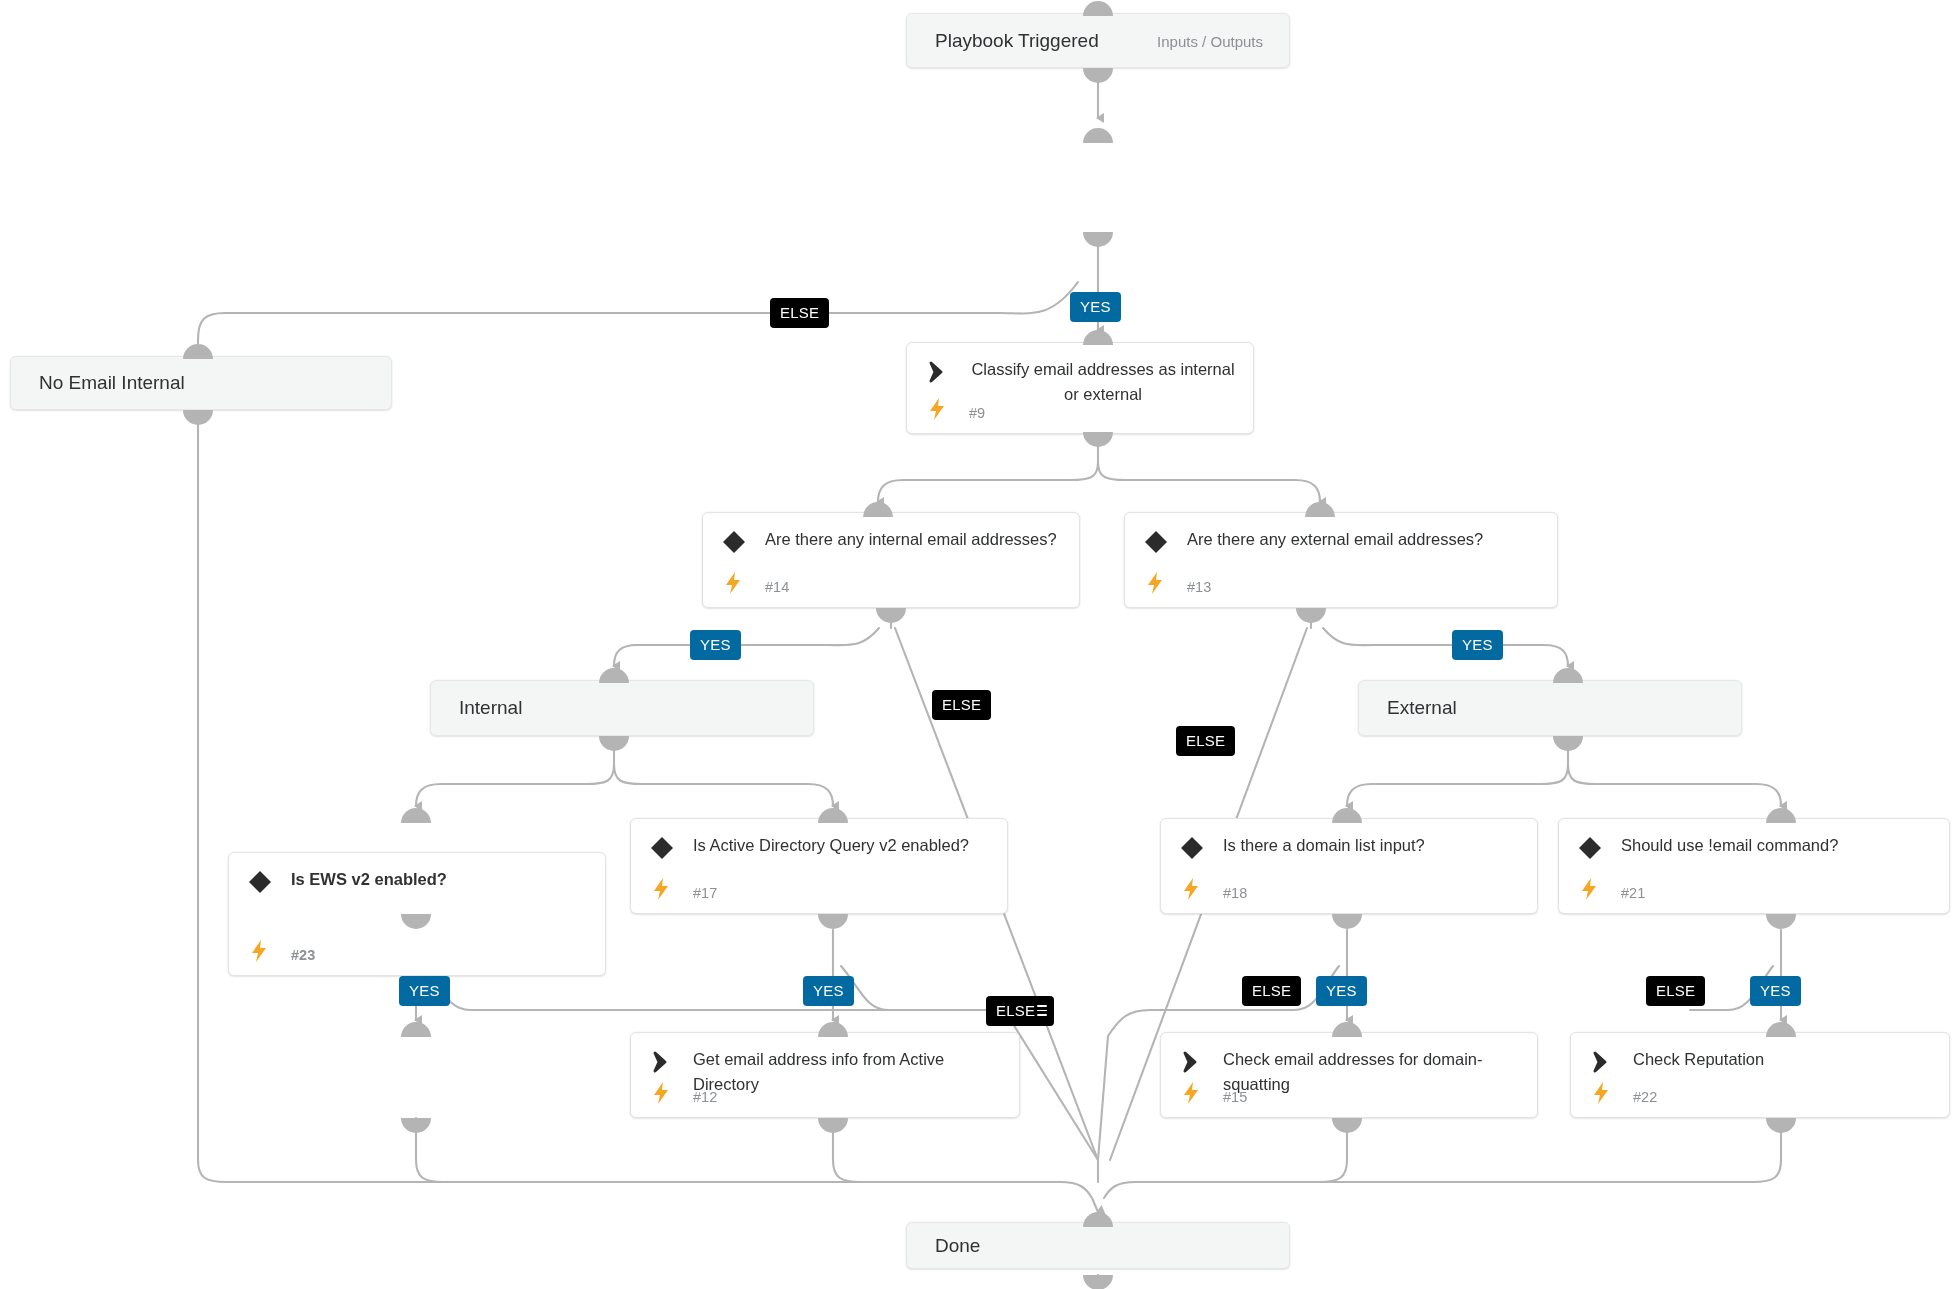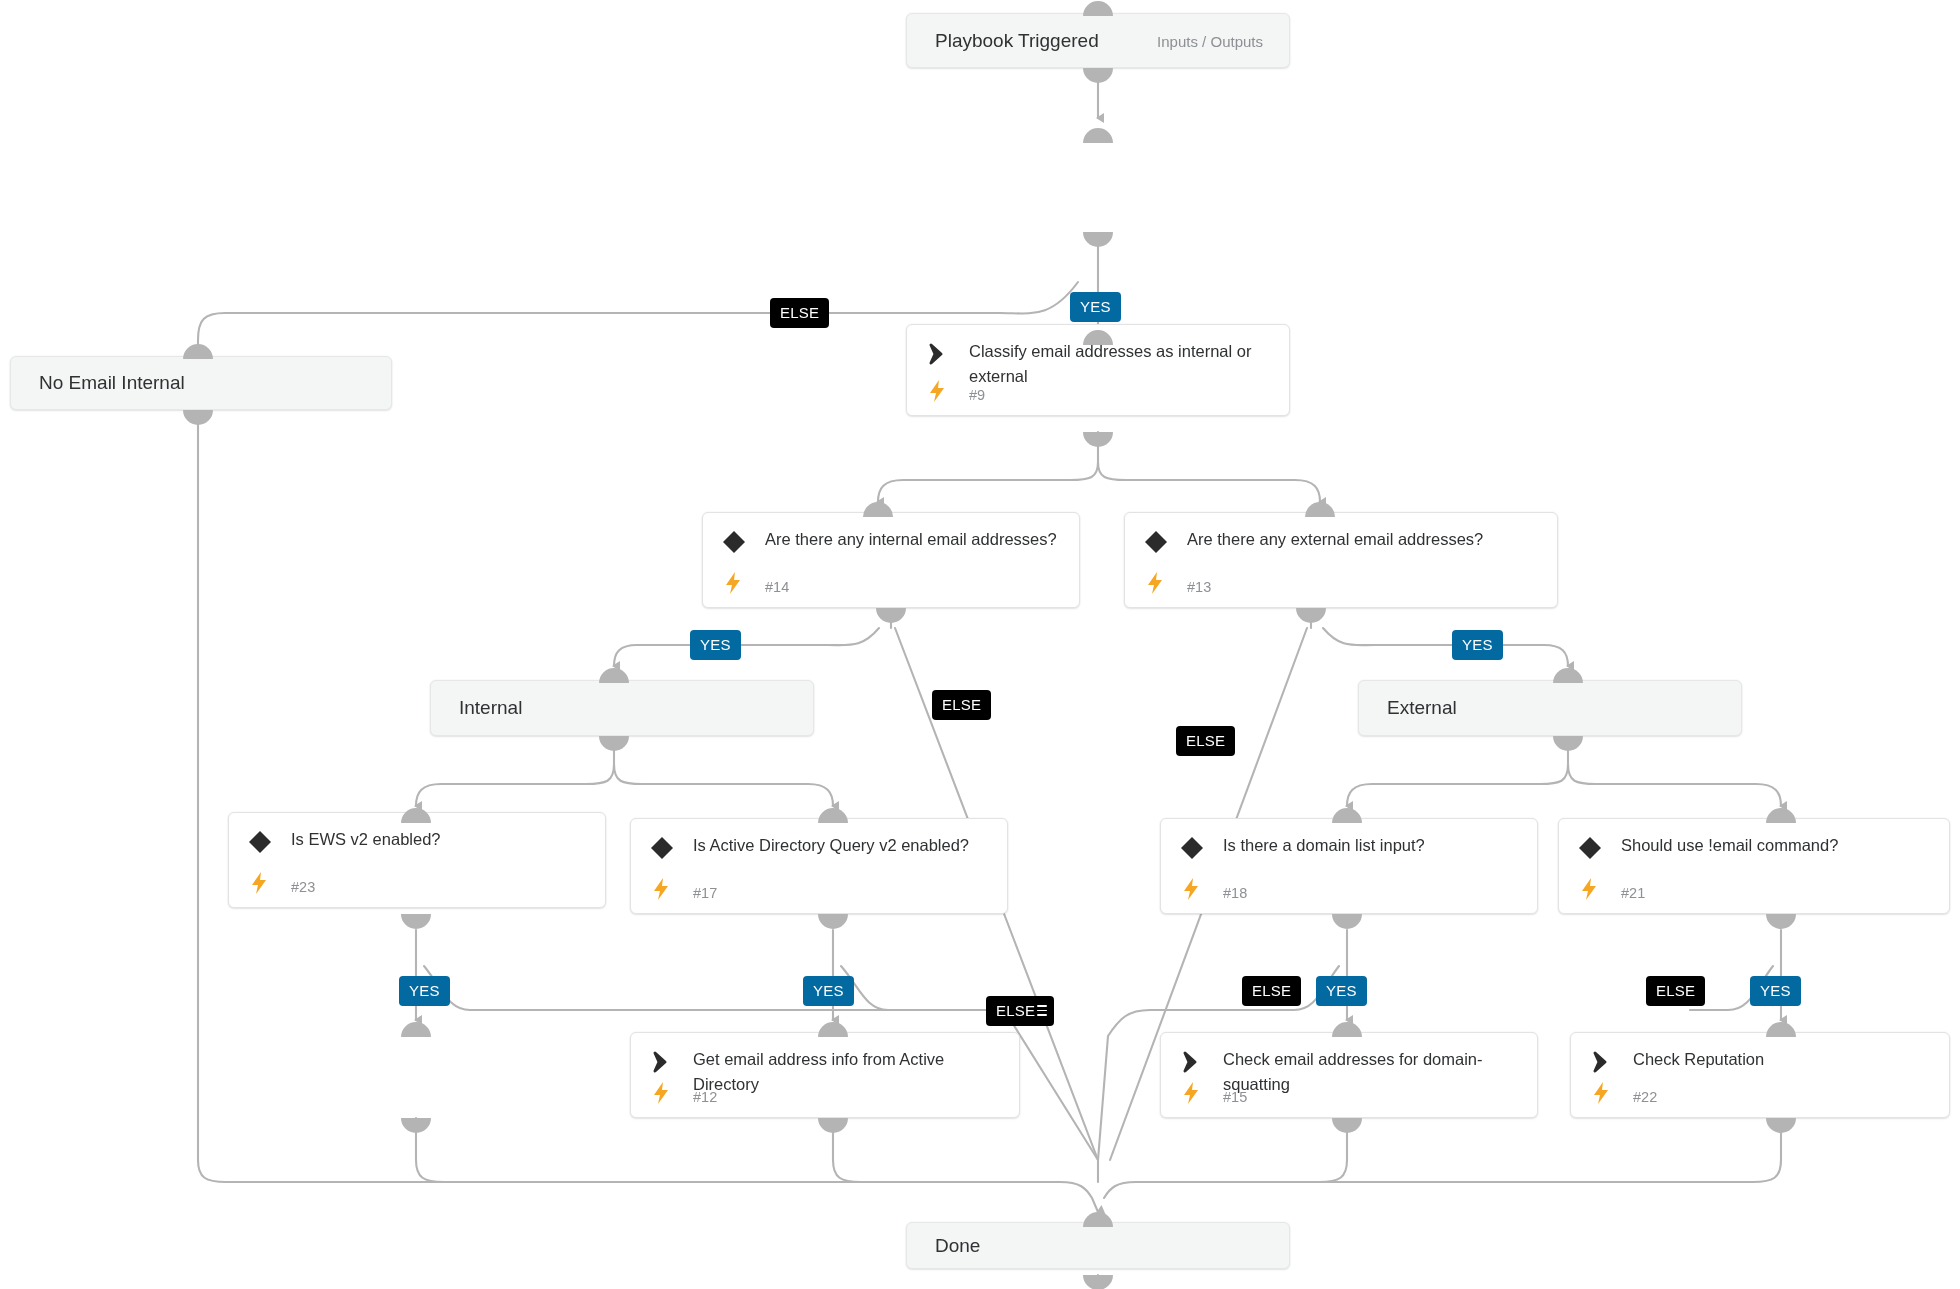--- a/index.html
+++ b/index.html
@@ -234,21 +234,21 @@
 
   <div class="badge els" style="left:770px; top:298px;">ELSE</div>
 
   <div class="nub up" style="left:183px; top:344px;"></div>
   <div class="node pale" style="left:10px; top:356px; width:382px; height:54px;">
     <span class="term-label">No Email Internal</span>
   </div>
   <div class="nub down" style="left:183px; top:410px;"></div>
 
   <div class="nub up" style="left:1083px; top:330px;"></div>
-  <div class="node" style="left:906px; top:324px; width:384px; height:92px;">
+  <div class="node" style="left:906px; top:342px; width:348px; height:92px;text-align:center;">
     <span class="glyph">
       <svg width="26" height="26" viewBox="0 0 26 26">
           <path d="M6,4 L16,13 L6,22 L10,13 Z" fill="#2b2b2b"></path>
           <path d="M6,4 L16,13 L6,22 L10,13 Z" fill="#2b2b2b" stroke="#2b2b2b" stroke-width="3" stroke-linejoin="round"></path>
         </svg>
     </span>
     <span class="bolt">
       <svg width="20" height="24" viewBox="0 0 20 24">
           <path d="M12,1 L3,14 L9,14 L7,23 L17,9 L11,9 Z" fill="#f5a623"></path>
         </svg>
@@ -304,21 +304,21 @@
   </div>
   <div class="nub down" style="left:599px; top:736px;"></div>
 
   <div class="nub up" style="left:1553px; top:668px;"></div>
   <div class="node pale" style="left:1358px; top:680px; width:384px; height:56px;">
     <span class="term-label">External</span>
   </div>
   <div class="nub down" style="left:1553px; top:736px;"></div>
 
   <div class="nub up" style="left:401px; top:808px;"></div>
-  <div class="node" style="left:228px; top:812px; width:378px; height:96px;">
+  <div class="node" style="left:228px; top:852px; width:378px; height:124px;font-weight:bold;">
     <span class="glyph">
       <svg width="26" height="26" viewBox="0 0 26 26">
           <path d="M13,2 L24,13 L13,24 L2,13 Z" fill="#2b2b2b"></path>
         </svg>
     </span>
     <span class="bolt">
       <svg width="20" height="24" viewBox="0 0 20 24">
           <path d="M12,1 L3,14 L9,14 L7,23 L17,9 L11,9 Z" fill="#f5a623"></path>
         </svg>
     </span>

